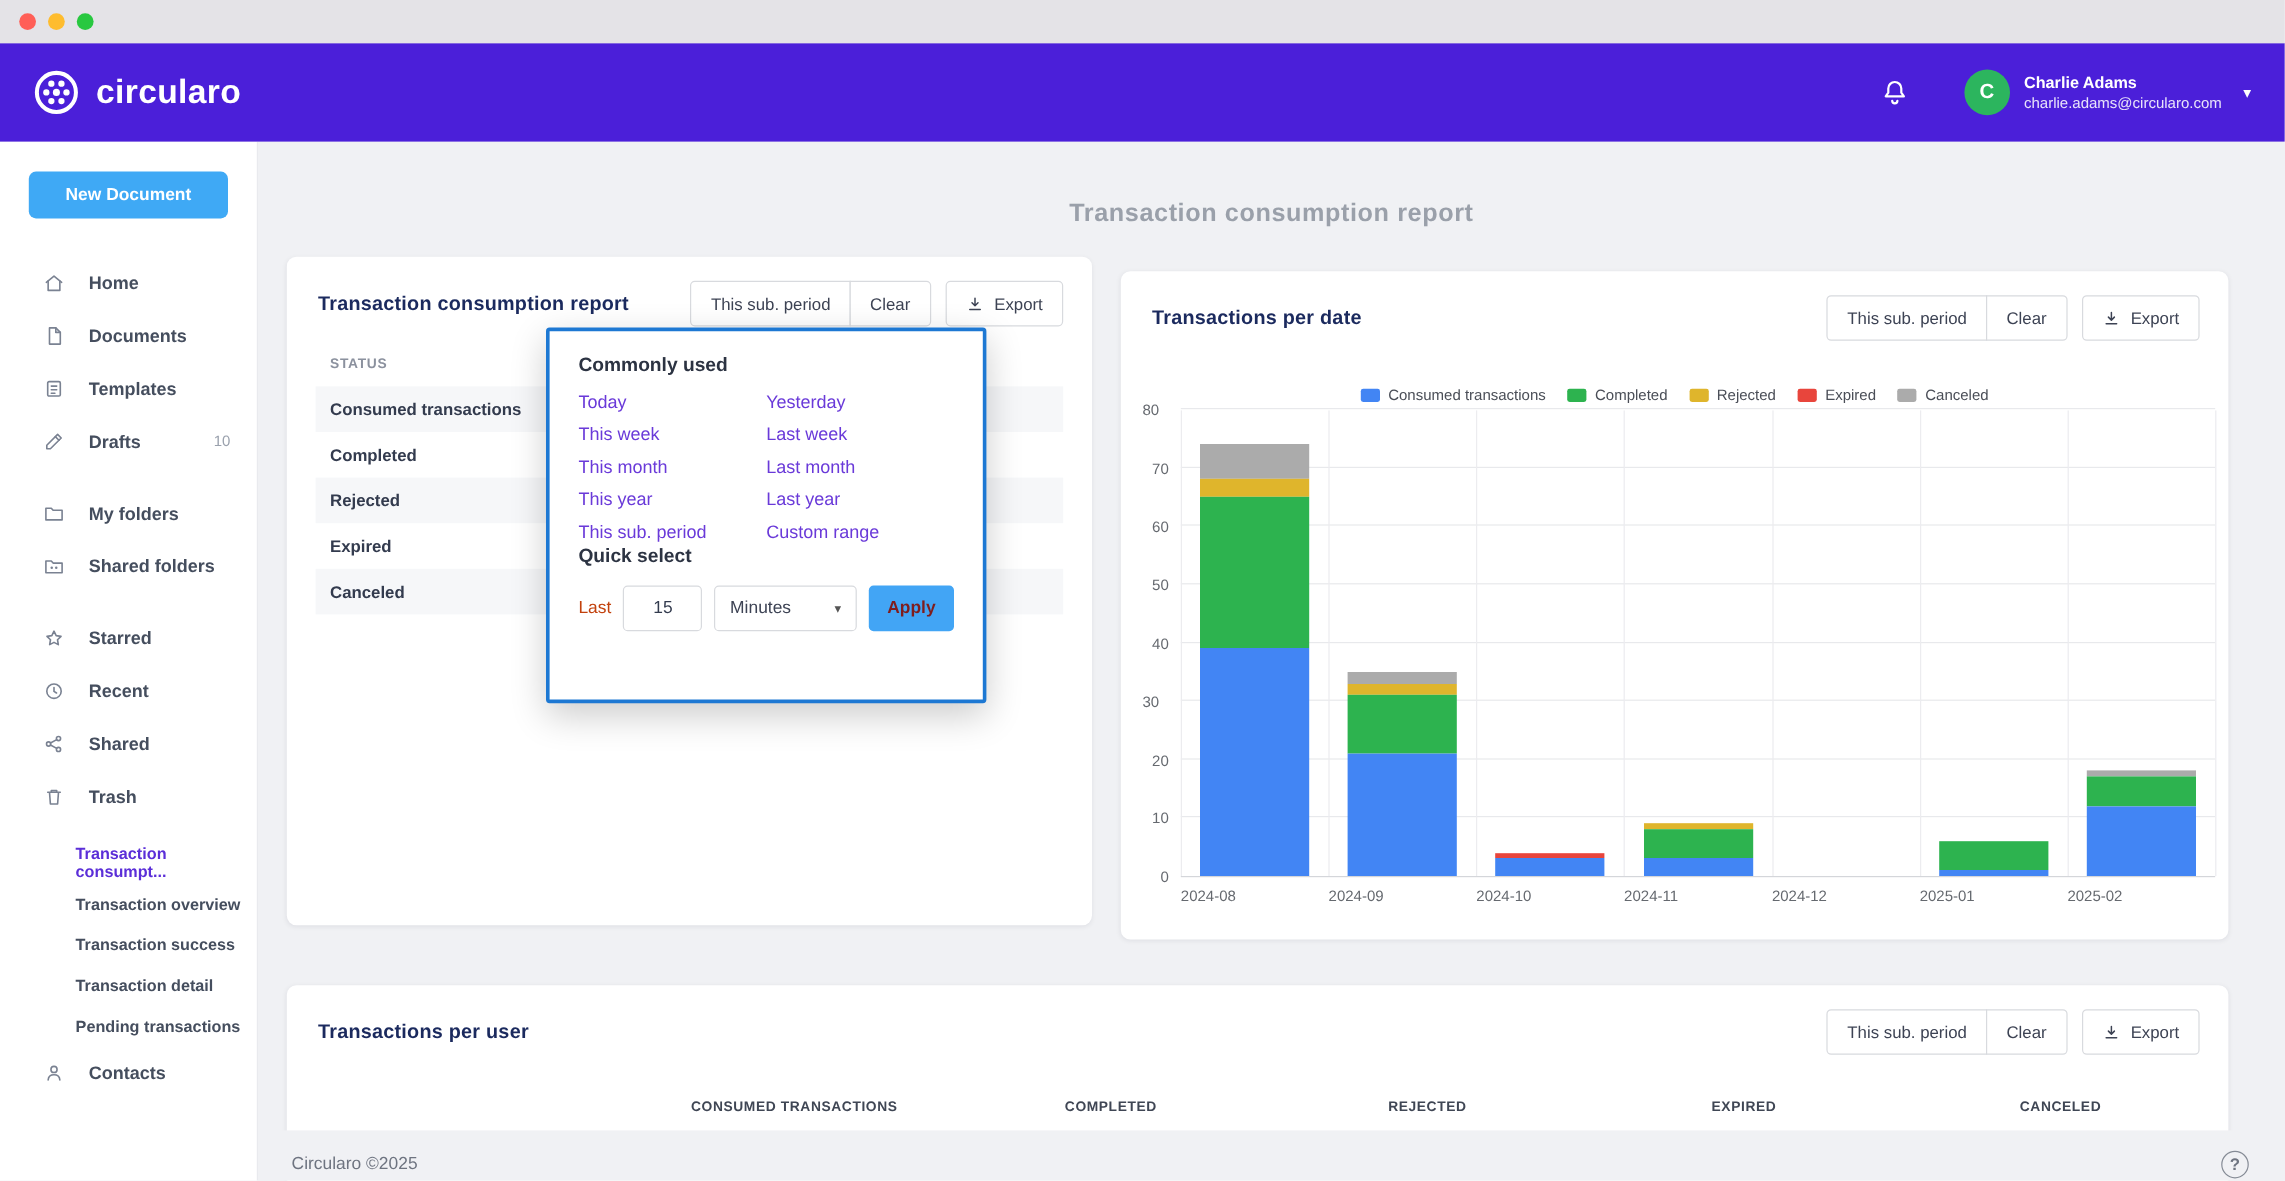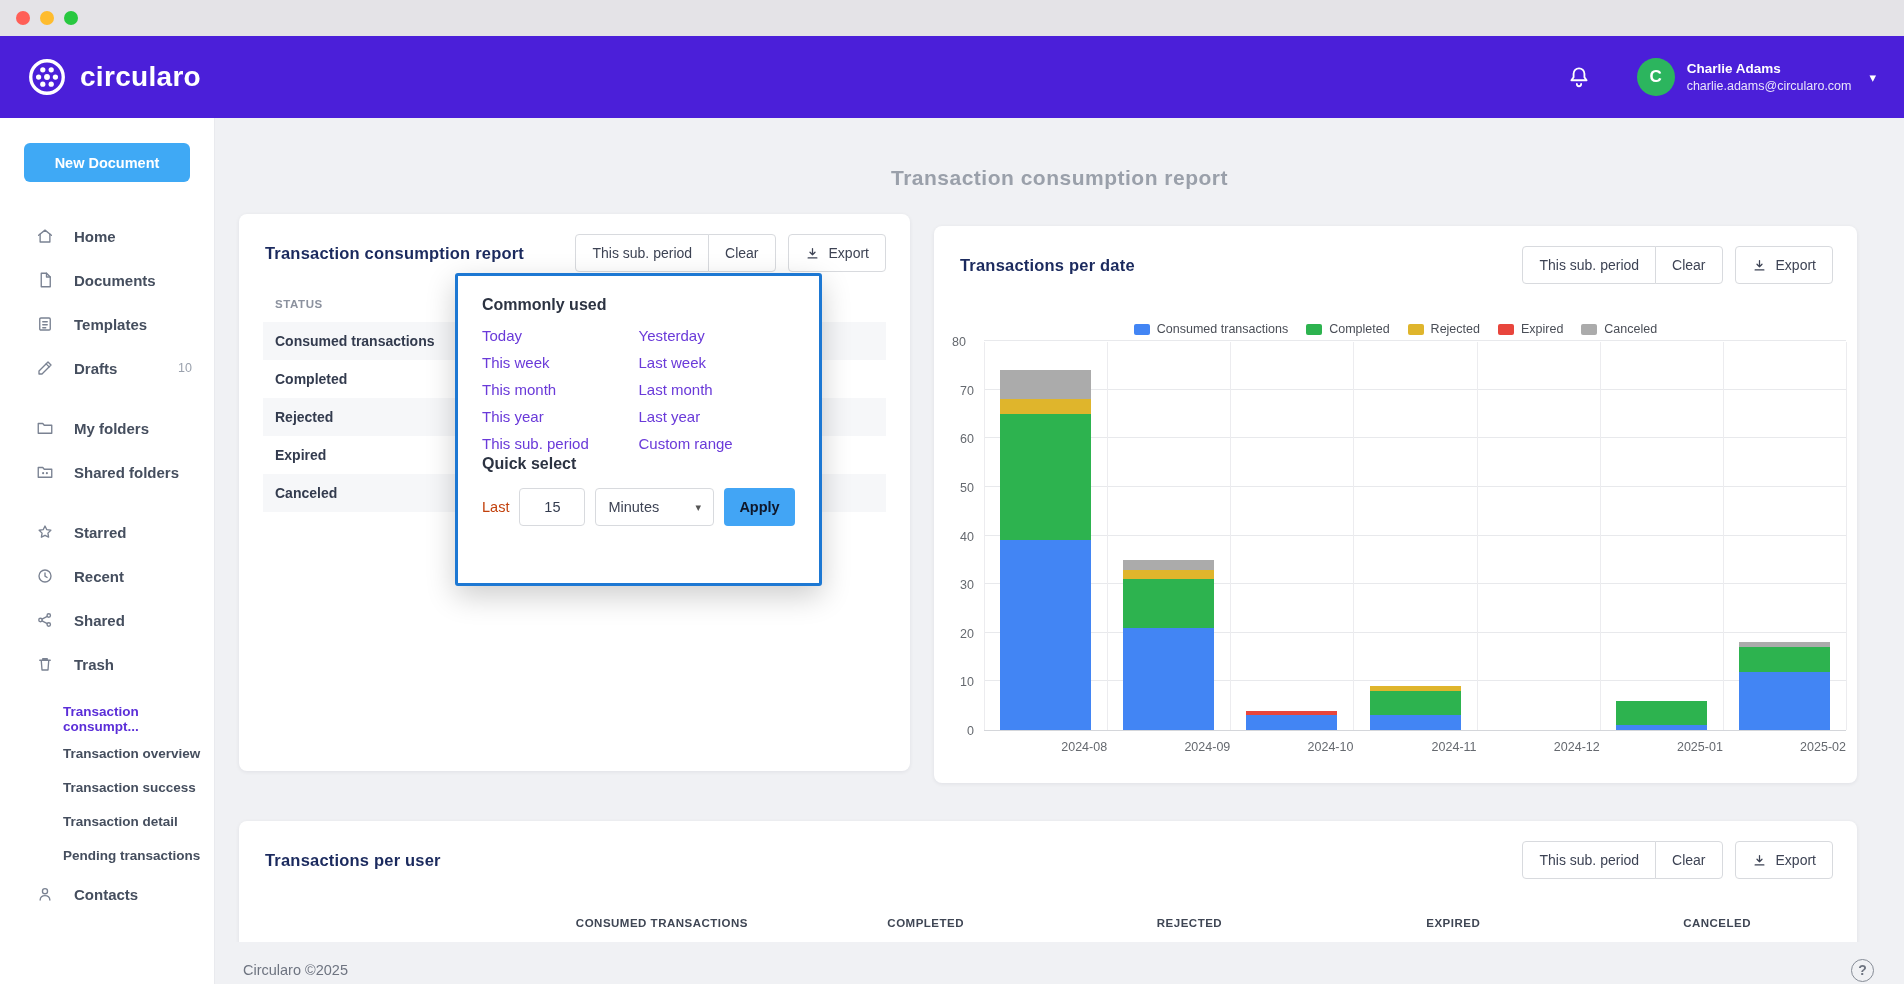--- a/index.html
+++ b/index.html
@@ -67,33 +67,33 @@
   .popup { position:absolute; left:240px; top:155px; width:367px; height:313px; background:#fff; border:3px solid #1d78d3; border-radius:3px; box-shadow:0 10px 30px rgba(0,0,0,.20); z-index:12; padding:20px 24px; }
   .popup-title { color:#2c3342; font-size:16px; font-weight:700; }
   .links { margin-top:13px; display:grid; grid-template-columns:1fr 1fr; row-gap:10px; }
   .qlink { color:#6a3ad9; font-size:15px; text-decoration:none; cursor:pointer; }
   .qs-title { margin-top:3px; }
   .qs-row { margin-top:15px; display:flex; align-items:center; gap:10px; }
   .last-label { color:#c2410c; font-size:14.5px; }
   .qs-input { width:66px; height:38px; border:1px solid #d8dade; border-radius:4px; text-align:center; font-family:inherit; font-size:14.5px; color:#333b4e; }
   .unit-select { width:120px; height:38px; border:1px solid #d8dade; border-radius:4px; display:flex; align-items:center; justify-content:space-between; padding:0 12px; font-size:14.5px; color:#3d4354; cursor:pointer; background:#fff; }
   .chev2 { color:#555; font-size:11px; }
-  .apply { width:72px; height:38px; background:#42a5f5; border:none; border-radius:4px; color:#0f172a; font-family:inherit; font-size:14.5px; font-weight:700; cursor:pointer; }
+  .apply { width:72px; height:38px; background:#42a5f5; border:none; border-radius:4px; color:#7f1d1d; font-family:inherit; font-size:14.5px; font-weight:700; cursor:pointer; }
 
   
   .legend { position:absolute; top:96px; left:0; right:0; display:flex; justify-content:center; align-items:center; gap:18px; }
   .leg-item { display:flex; align-items:center; gap:7px; font-size:12.5px; color:#4a4e57; cursor:pointer; }
   .swatch { width:16px; height:11px; border-radius:2px; display:inline-block; }
   #plot { position:absolute; left:50px; top:116px; width:862px; height:389px; border-bottom:1px solid #d4d6da; }
   .hline { position:absolute; left:0; right:0; height:1px; background:#e8e9ec; }
   .vline { position:absolute; top:0; bottom:0; width:1px; background:#ececef; }
   .ylab { position:absolute; right:calc(100% + 10px); width:30px; text-align:right; font-size:12.5px; color:#65696f; }
   .bar { position:absolute; bottom:0; display:flex; flex-direction:column-reverse; }
   #xlabs { position:absolute; left:50px; top:514px; width:862px; height:20px; }
-  .xlab { position:absolute; top:0; text-align:right; font-size:12.5px; color:#65696f; }
+  .xlab { position:absolute; top:0; text-align:left; font-size:12.5px; color:#65696f; }
 
   
   .cols { position:absolute; top:96px; left:26px; right:8px; display:grid; grid-template-columns:265px repeat(5,1fr); }
   .colh { text-align:center; color:#3f4654; font-size:11.5px; font-weight:700; letter-spacing:.5px; }
 
   
   .footer { position:absolute; left:0; right:0; bottom:0; height:42px; background:#f0f1f4; z-index:6; display:flex; align-items:center; padding:14px 30px 0 28px; }
   .copyright { color:#6e7480; font-size:14.5px; }
   .help { margin-left:auto; width:23px; height:23px; border:1.5px solid #868c96; border-radius:50%; color:#6e7480; font-size:14px; font-weight:700; display:flex; align-items:center; justify-content:center; cursor:pointer; }
 </style>
@@ -325,21 +325,21 @@
           <span>Canceled</span>
         </span>
       </div>
     <div id="plot">
         <div class="ylab" style="bottom: -8px;">0</div>
         <div class="hline" style="bottom: 48.625px;"></div>
         <div class="ylab" style="bottom: 40.625px;">10</div>
         <div class="hline" style="bottom: 97.25px;"></div>
         <div class="ylab" style="bottom: 89.25px;">20</div>
         <div class="hline" style="bottom: 145.875px;"></div>
-        <div class="ylab" style="bottom: 137.875px;">30</div>
+        <div class="ylab" style="bottom: 137.875px; text-align: center;">30</div>
         <div class="hline" style="bottom: 194.5px;"></div>
         <div class="ylab" style="bottom: 186.5px;">40</div>
         <div class="hline" style="bottom: 243.125px;"></div>
         <div class="ylab" style="bottom: 235.125px;">50</div>
         <div class="hline" style="bottom: 291.75px;"></div>
         <div class="ylab" style="bottom: 283.75px;">60</div>
         <div class="hline" style="bottom: 340.375px;"></div>
         <div class="ylab" style="bottom: 332.375px;">70</div>
         <div class="hline" style="bottom: 389px;"></div>
         <div class="ylab" style="bottom: 381px; text-align: center;">80</div>

